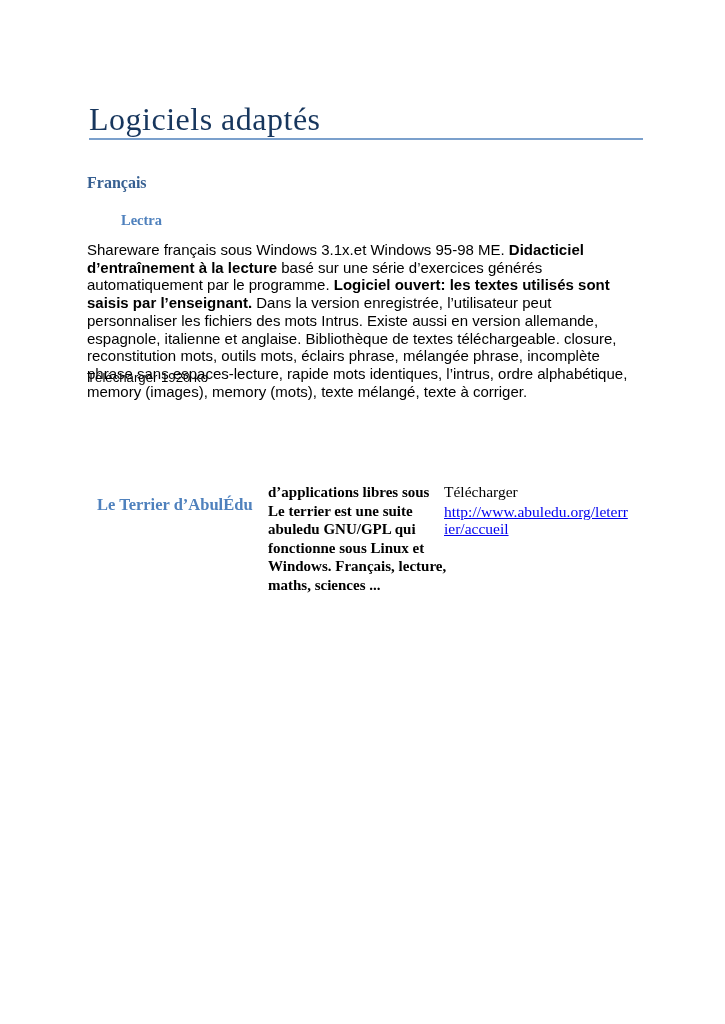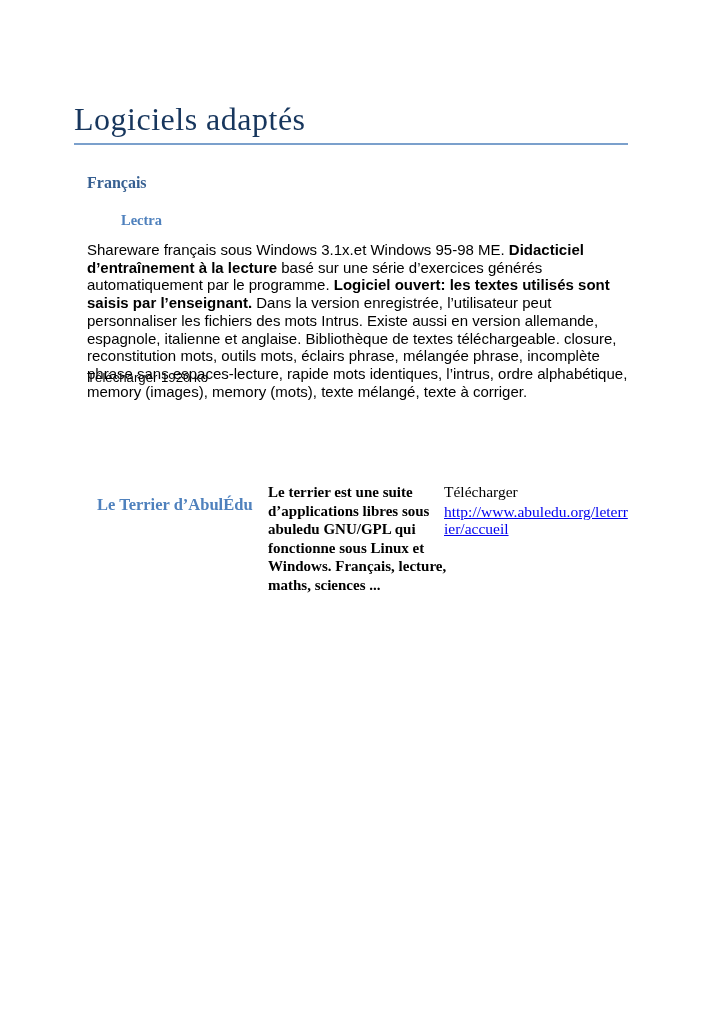--- a/index.html
+++ b/index.html
@@ -13,25 +13,24 @@
     height: 1024px;
     background: #ffffff;
     overflow: hidden;
     font-family: "Liberation Sans", sans-serif;
     color: var(--body-text, #000);
   }
 
   
   .title-block {
     position: absolute;
-    left: 74px;
+    left: 89px;
     top: 100px;
     width: 554px;
     border-bottom: 2px solid var(--title-rule, #7BA0CC);
-    padding-bottom: 5px;
   }
   .doc-title {
     margin: 0;
     font-family: "Liberation Serif", serif;
     font-weight: 400;
     font-size: 32px;
     line-height: 38px;
     color: var(--title-text, #17365D);
     letter-spacing: 0.5px;
   }
@@ -150,22 +149,22 @@
     <span>Shareware français sous Windows 3.1x.et Windows 95-98 ME. </span><b>Didacticiel d’entraînement à la lecture</b><span> basé sur une série d’exercices générés automatiquement par le programme. </span><b>Logiciel ouvert: les textes utilisés sont saisis par l’enseignant.</b><span> Dans la version enregistrée, l’utilisateur peut personnaliser les fichiers des mots Intrus. Existe aussi en version allemande, espagnole, italienne et anglaise. Bibliothèque de textes téléchargeable. closure, reconstitution mots, outils mots, éclairs phrase, mélangée phrase, incomplète phrase sans espaces-lecture, rapide mots identiques, l’intrus, ordre alphabétique, memory (images), memory (mots), texte mélangé, texte à corriger.</span>
   </p>
 
   <div class="lectra-download">
     <span class="line">Télécharger 1920 ko</span>
   </div>
 
   <h3 class="terrier-heading">Le Terrier d’AbulÉdu</h3>
 
   <p class="terrier-desc">
+      <span class="line">d’applications libres sous</span>
       <span class="line">Le terrier est une suite</span>
-      <span class="line">d’applications libres sous</span>
       <span class="line">abuledu GNU/GPL qui</span>
       <span class="line">fonctionne sous Linux et</span>
       <span class="line">Windows. Français, lecture,</span>
       <span class="line">maths, sciences ...</span>
     </p>
 
   <div class="terrier-col3">
     <p class="terrier-download">Télécharger</p>
     <a class="doc-link">
         <span class="line">http://www.abuledu.org/leterr</span>

